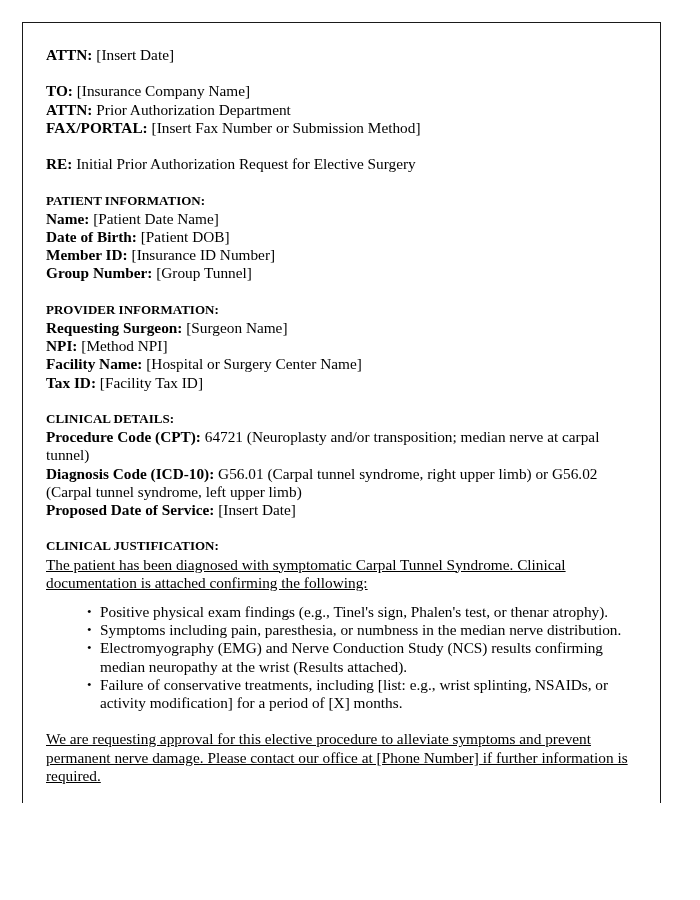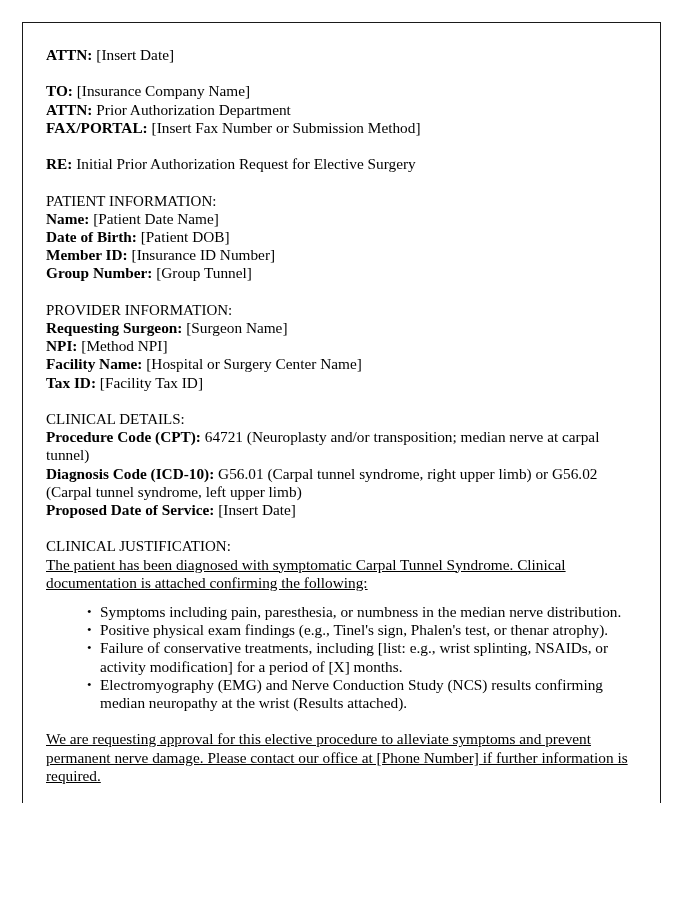--- a/index.html
+++ b/index.html
@@ -39,22 +39,22 @@
     font-size: 15.3px;
     line-height: 18.2px;
     text-align: left;
   }
 
   .lbl {
     font-weight: bold;
   }
 
   .heading {
-    font-weight: normal;
-    font-size: 15px;
+    font-weight: bold;
+    font-size: 13px;
     line-height: 18.2px;
   }
 
   .gap {
     height: 18.2px;
   }
 
   .gap-sm {
     height: 11px;
   }
@@ -174,24 +174,24 @@
     </div>
 
     <div class="gap"></div>
 
     <div class="heading">CLINICAL JUSTIFICATION:</div>
     <div class="para">The patient has been diagnosed with symptomatic Carpal Tunnel Syndrome. Clinical documentation is attached confirming the following:</div>
 
     <div class="gap-sm"></div>
 
     <ul class="bullets">
+      <li>Positive physical exam findings (e.g., Tinel's sign, Phalen's test, or thenar atrophy).</li>
       <li>Symptoms including pain, paresthesia, or numbness in the median nerve distribution.</li>
-      <li>Positive physical exam findings (e.g., Tinel's sign, Phalen's test, or thenar atrophy).</li>
+      <li>Electromyography (EMG) and Nerve Conduction Study (NCS) results confirming median neuropathy at the wrist (Results attached).</li>
       <li>Failure of conservative treatments, including [list: e.g., wrist splinting, NSAIDs, or activity modification] for a period of [X] months.</li>
-      <li>Electromyography (EMG) and Nerve Conduction Study (NCS) results confirming median neuropathy at the wrist (Results attached).</li>
     </ul>
 
     <div class="gap"></div>
 
     <div class="para">We are requesting approval for this elective procedure to alleviate symptoms and prevent permanent nerve damage. Please contact our office at [Phone Number] if further information is required.</div>
 
   </div>
 </div>
 
 </body></html>

